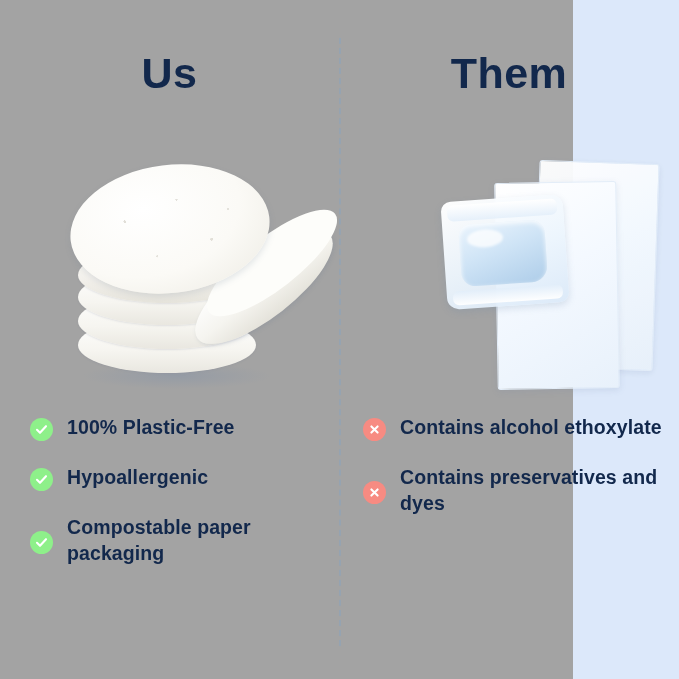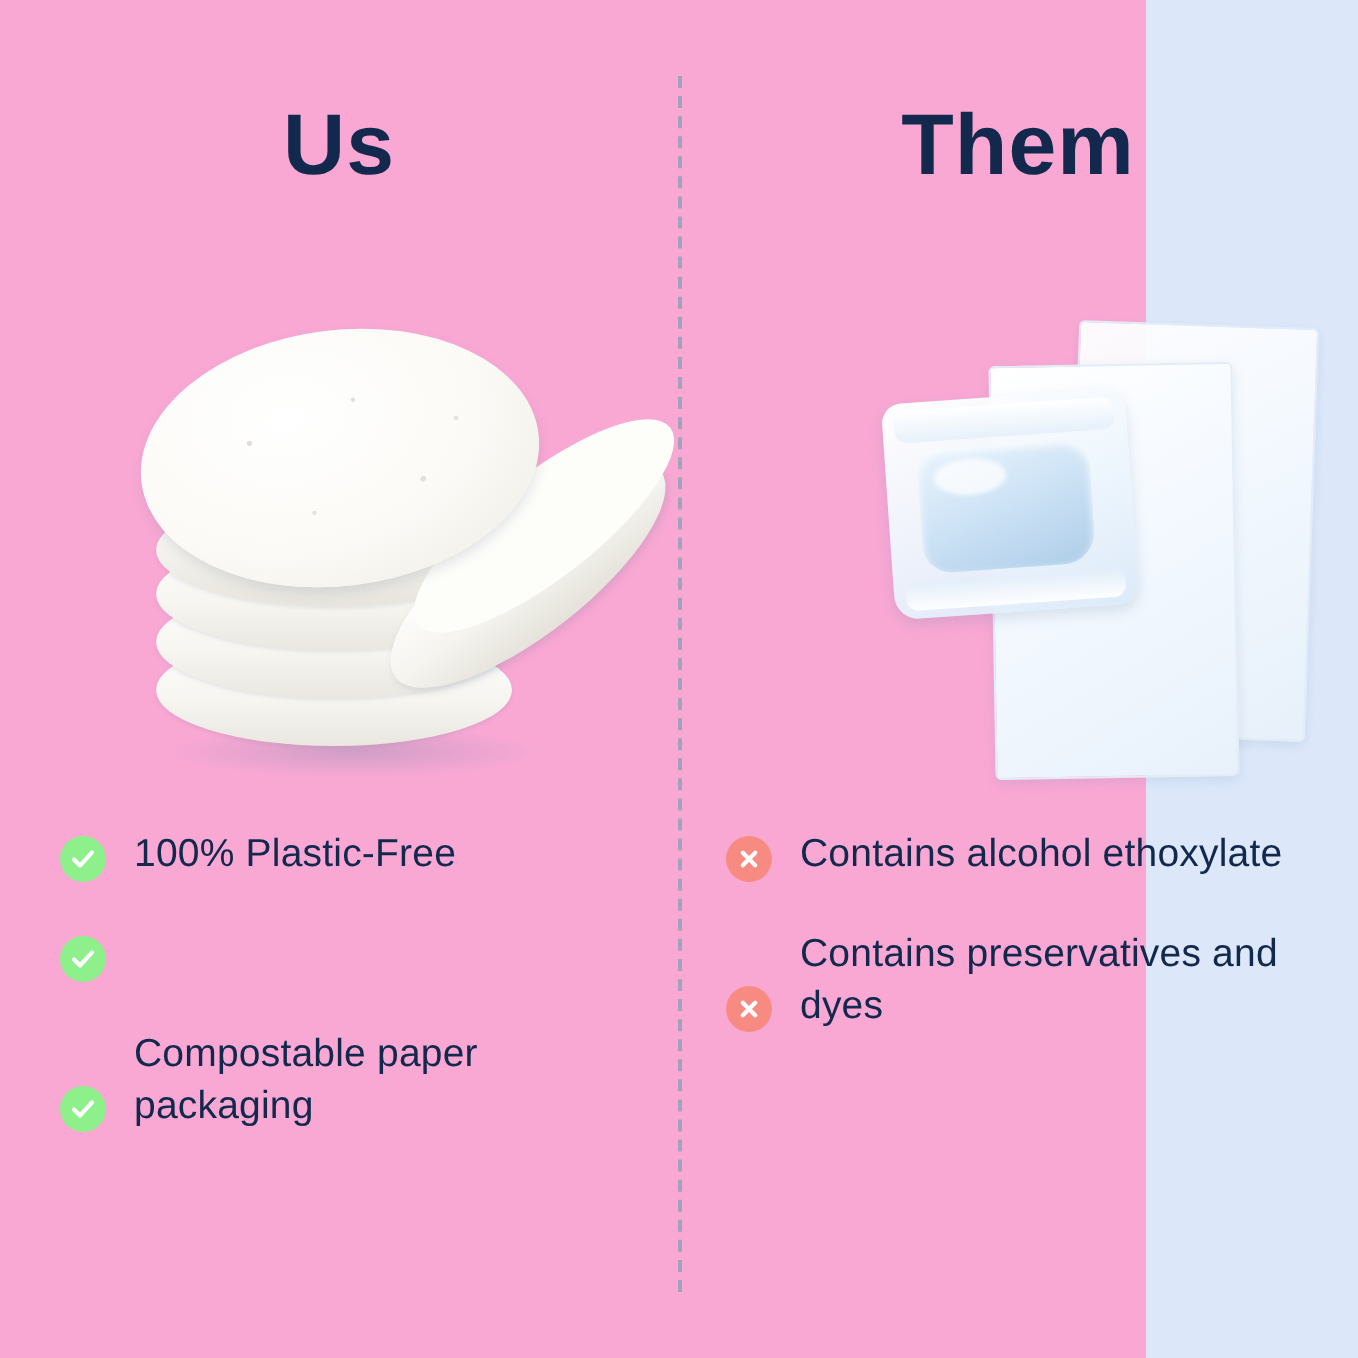--- a/index.html
+++ b/index.html
@@ -10,21 +10,21 @@
     width: 679px;
     height: 679px;
     background: #dce8fa;
     font-family: "Liberation Sans", sans-serif;
     overflow: hidden;
   }
   .canvas {
     position: relative;
     width: 573px;
     height: 679px;
-    background: #f9a8d4;
+    background: #a3a3a3;
   }
 
   
   .divider {
     position: absolute;
     left: 339px;
     top: 38px;
     width: 0;
     height: 608px;
     border-left: 2px dashed #93a3b4;
@@ -190,22 +190,23 @@
   
   .list {
     position: absolute;
     top: 415px;
   }
   .list-us   { left: 30px;  width: 300px; }
   .list-them { left: 363px; width: 300px; }
 
   .feature {
     display: flex;
-    align-items: flex-end;
+    align-items: center;
     margin-bottom: 24px;
+    font-weight: bold;
   }
   .badge {
     flex: 0 0 auto;
     width: 23px;
     height: 23px;
     border-radius: 50%;
     margin-right: 14px;
     margin-top: 3px;
     display: flex;
     align-items: center;
@@ -267,20 +268,21 @@
           </svg>
       </span>
       <span class="feature-text">100% Plastic-Free</span>
     </div>
     <div class="feature">
       <span class="badge badge-check">
         <svg width="13" height="13" viewBox="0 0 13 13">
             <path d="M2 6.8 L5 9.8 L11 3.2" fill="none" stroke="#ffffff" stroke-width="2.1" stroke-linecap="round" stroke-linejoin="round"></path>
           </svg>
       </span>
+      <span class="feature-text">Hypoallergenic</span>
     </div>
     <div class="feature">
       <span class="badge badge-check">
         <svg width="13" height="13" viewBox="0 0 13 13">
             <path d="M2 6.8 L5 9.8 L11 3.2" fill="none" stroke="#ffffff" stroke-width="2.1" stroke-linecap="round" stroke-linejoin="round"></path>
           </svg>
       </span>
       <span class="feature-text">Compostable paper packaging</span>
     </div>
   </div>

